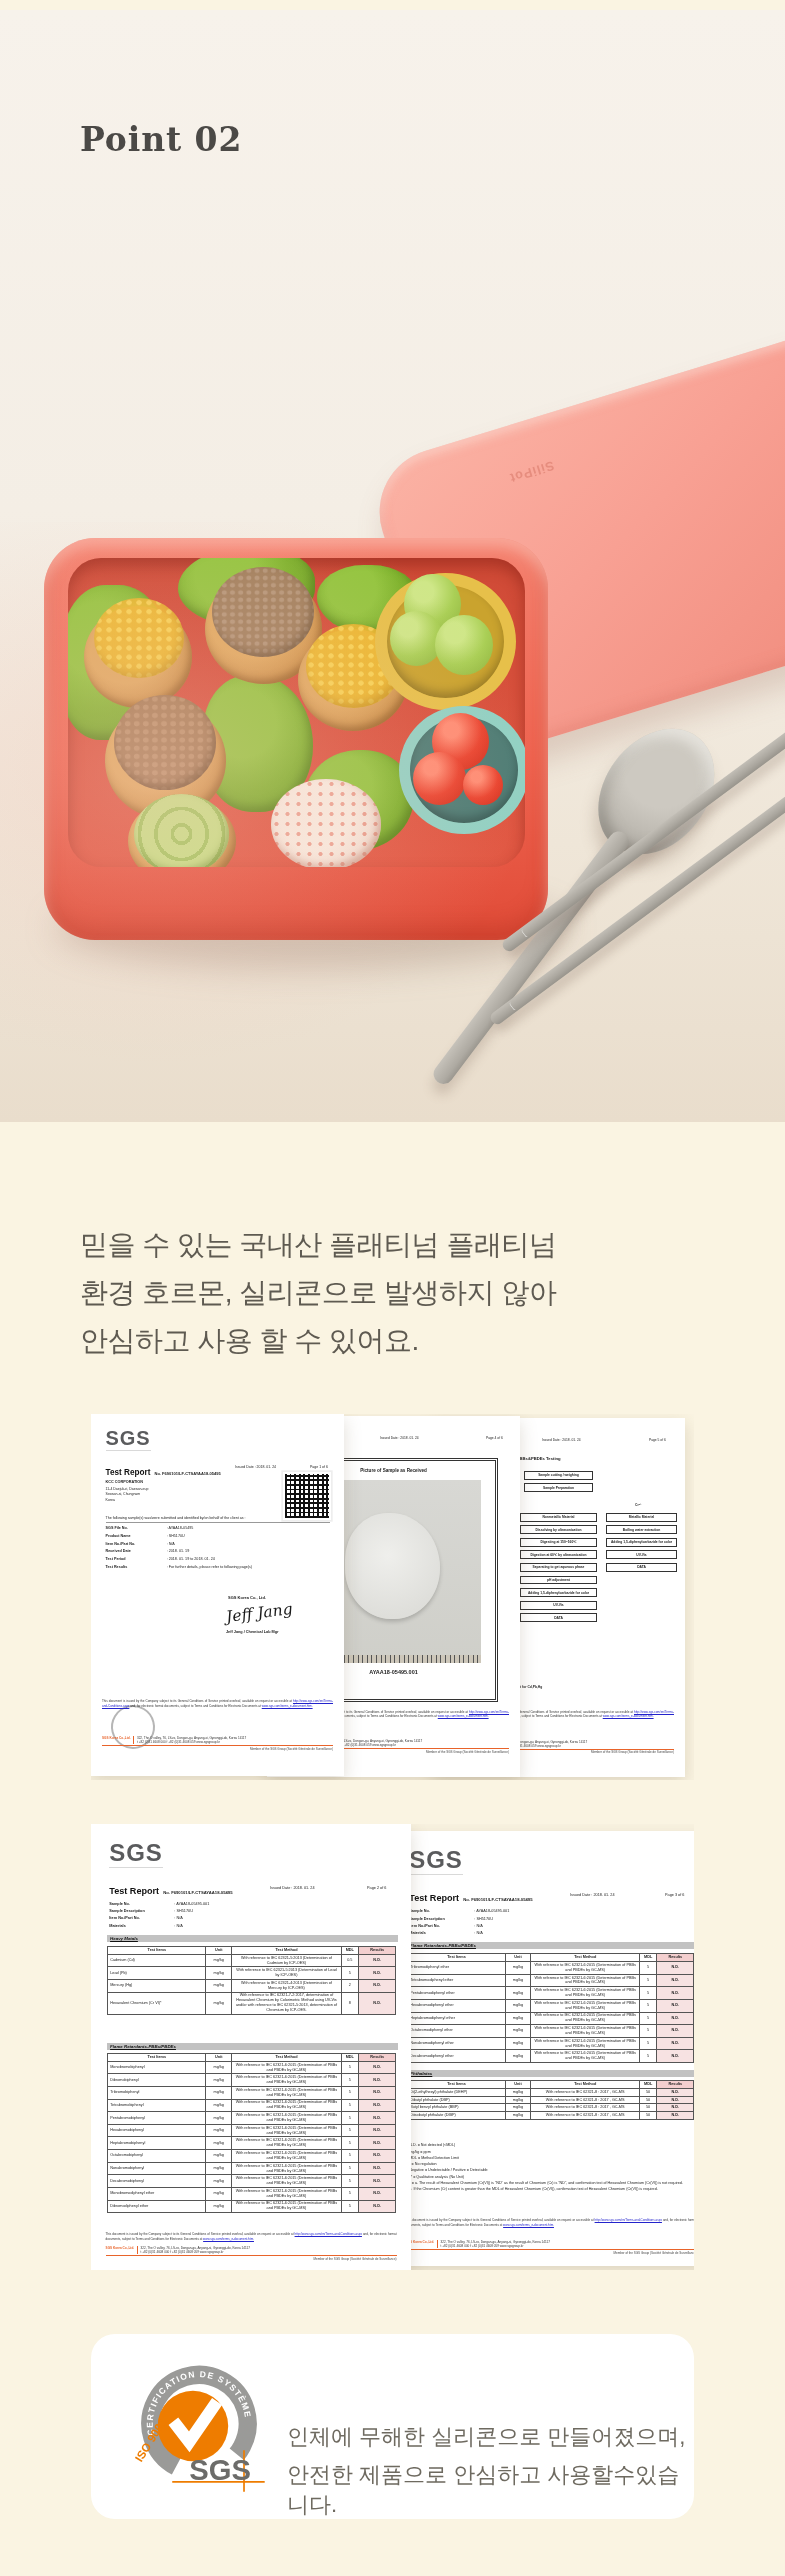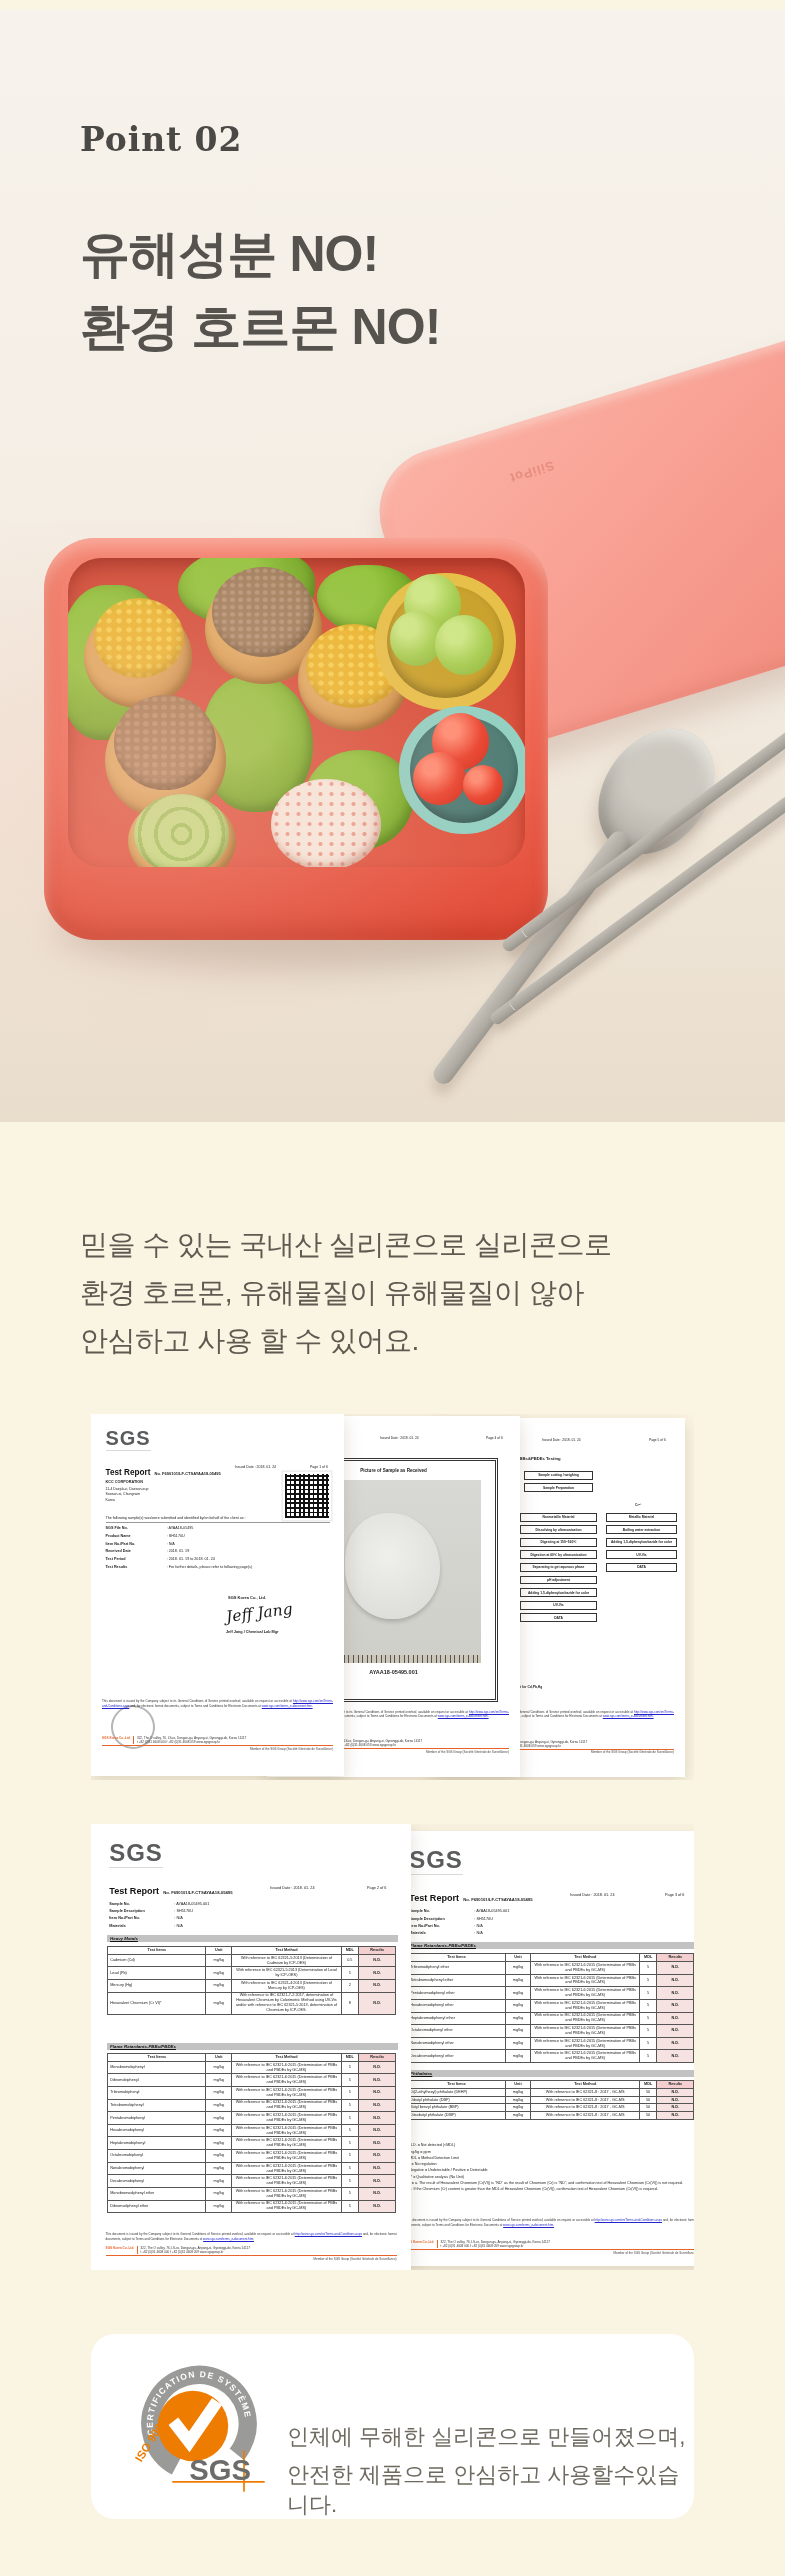--- a/index.html
+++ b/index.html
@@ -120,22 +120,21 @@
   .badge-l2{position:absolute;left:196px;top:126px;font-size:22px;color:#6e6a60;}
 </style>
 </head>
 <body>
 
 <div class="page">
 
   <section class="hero">
     <div class="kicker">Point 02</div>
     <div class="hero-title">
-      <span>유해성분 NO!</span><br>
-      <span>환경 호르몬 NO!</span>
+      <br>
     </div>
 
     <div class="lid">
       <span class="lid-brand">SiliPot</span>
     </div>
 
     <div class="bshadow"></div>
 
     <div class="lbox">
       <div class="lbox-inner">
@@ -173,22 +172,22 @@
       <div class="spoon-bowl"></div>
       <div class="spoon-handle"></div>
     </div>
     <div class="stick s1"></div>
     <div class="stick s2"></div>
   </section>
 
   <section class="content">
 
     <p class="intro">
-      <span>믿을 수 있는 국내산 실리콘으로 실리콘으로</span><br>
-      <span>환경 호르몬, 유해물질이 유해물질이 않아</span><br>
+      <span>믿을 수 있는 국내산 플래티넘 플래티넘</span><br>
+      <span>환경 호르몬, 실리콘으로 발생하지 않아</span><br>
       <span>안심하고 사용 할 수 있어요.</span>
     </p>
 
     <div class="docrow row1">
 
       <article class="doc" style="left:341px;top:3.7px;width:253px;height:359px;z-index:1;">
         <div class="m tiny" style="left:9.1px;top:20px;font-size:3.3px;font-weight:700;">F690101/LF-CTSAYAA18-05495</div>
         <div class="m tiny" style="left:110px;top:20px;font-size:3.3px;">Issued Date :  2018. 01. 24</div>
         <div class="m tiny" style="left:217px;top:20px;font-size:3.3px;">Page 5 of 6</div>
         <div class="m" style="left:12.8px;top:38px;width:228px;font-size:4.2px;font-weight:800;">Flow chart for RoHS:Cd/Pb/Hg/Cr⁶⁺ /PBBs&amp;PBDEs Testing</div>

